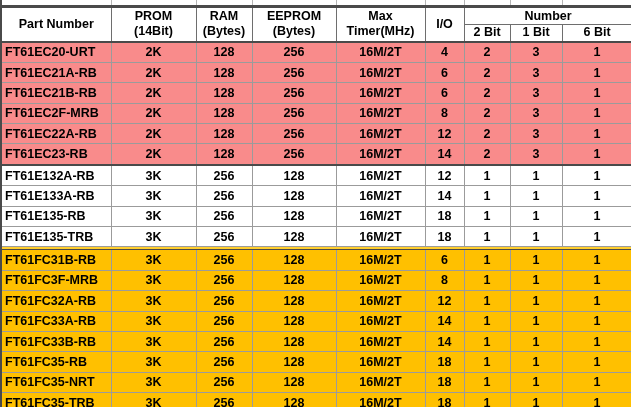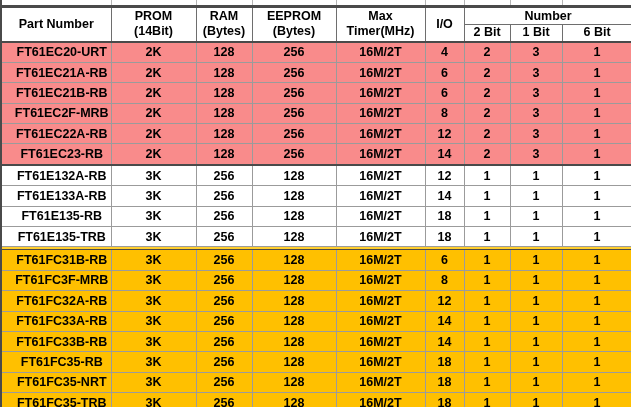--- a/index.html
+++ b/index.html
@@ -19,21 +19,21 @@
                 border-bottom:3px solid var(--divider);}
 
   
   th{background:var(--header-bg);font-weight:bold;font-size:12.5px;line-height:15px;
      text-align:center;vertical-align:middle;border:1px solid var(--hdr-grid);}
   tr.h1{height:18px;} tr.h2{height:17px;}
 
   
   .data-row td{height:19.4px;font-size:12.5px;font-weight:bold;text-align:center;
                vertical-align:middle;border:1px solid var(--grid);}
-  .data-row td.part{text-align:center;padding-left:11px;}
+  .data-row td.part{text-align:left;padding-left:3px;}
   .pink td{background:var(--pink);}
   .white td{background:var(--white-row);}
   .yellow td{background:var(--yellow);}
   .pink-first td{border-top:2.5px solid var(--divider);}
   .white-first td{border-top:2.5px solid var(--divider);margin-top:17px;}
 
   
   .separator-row td{height:2px;background:var(--separator-yellow);
       border-top:1.5px solid var(--divider);border-bottom:1.5px solid var(--divider);}
 </style>

